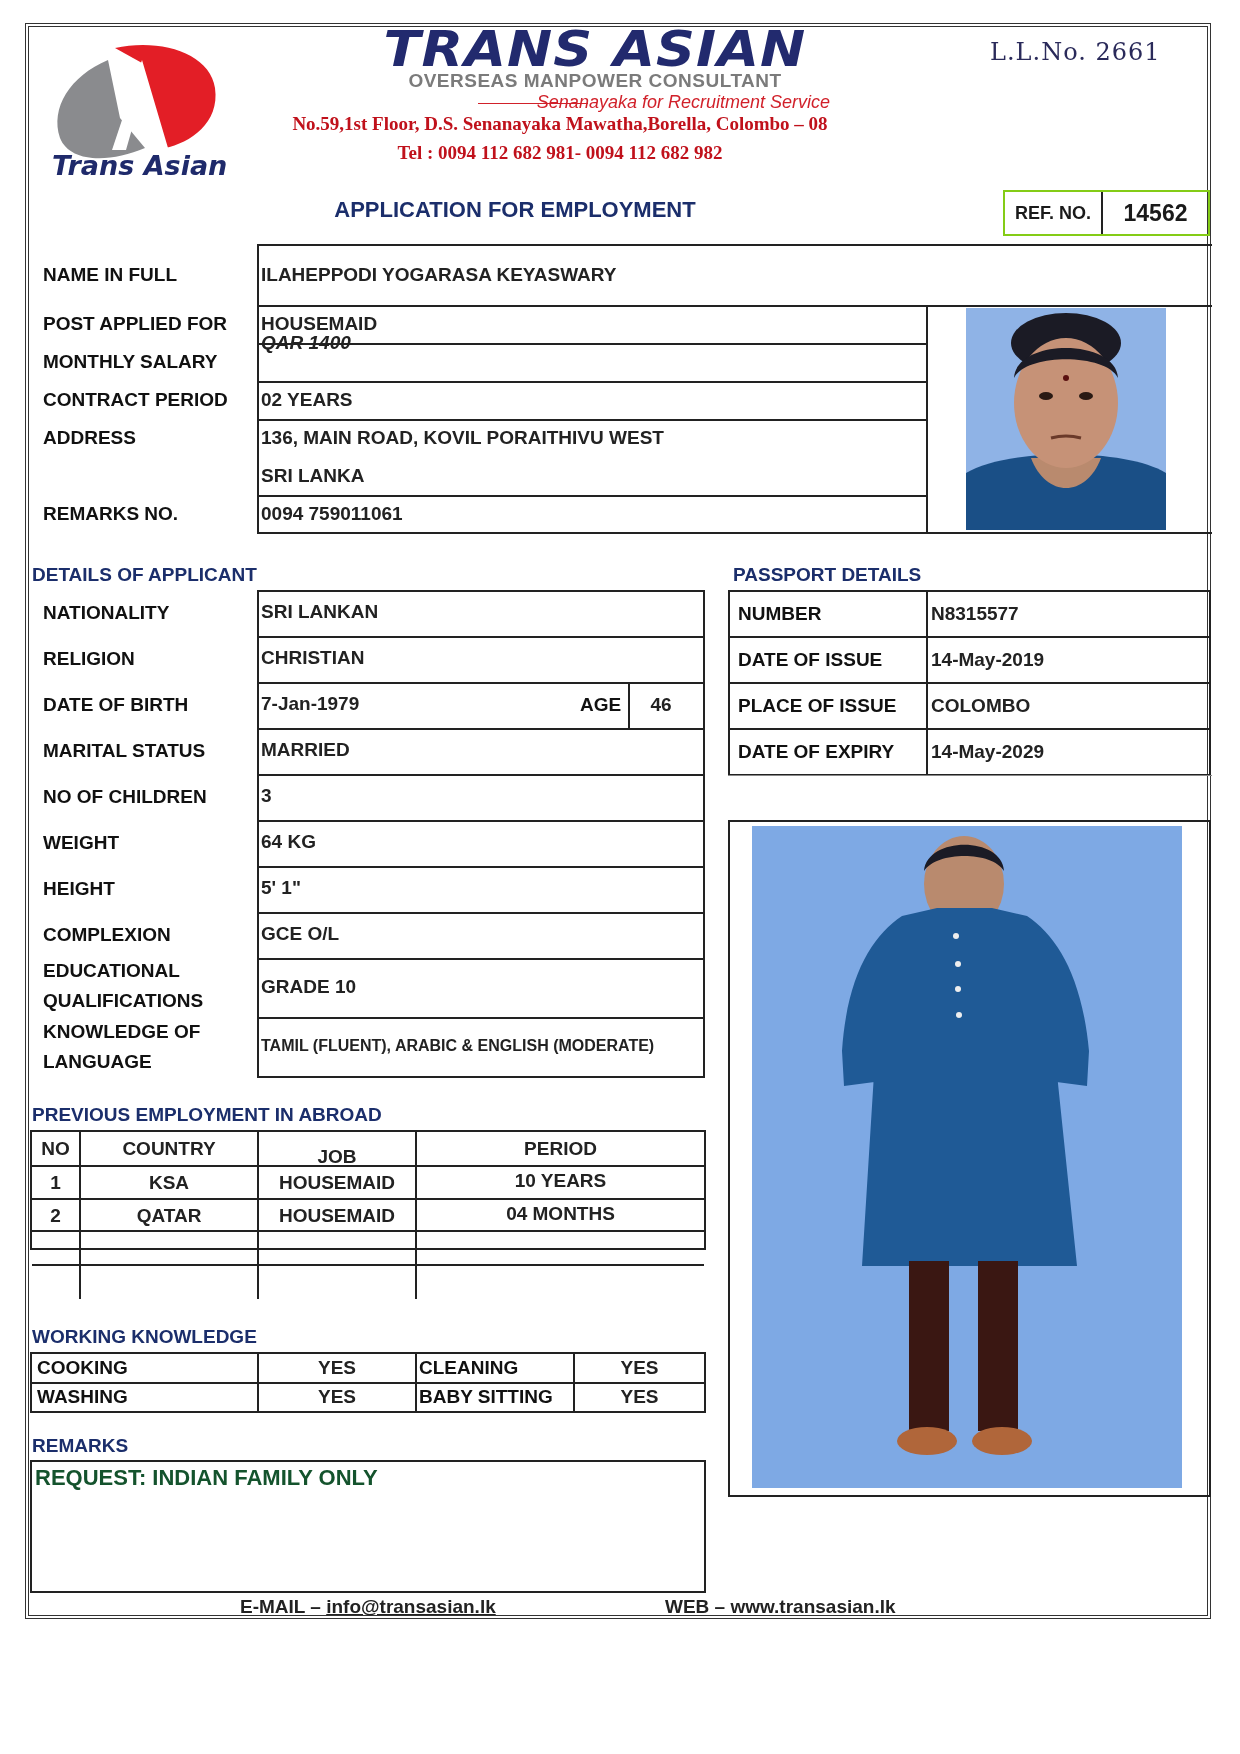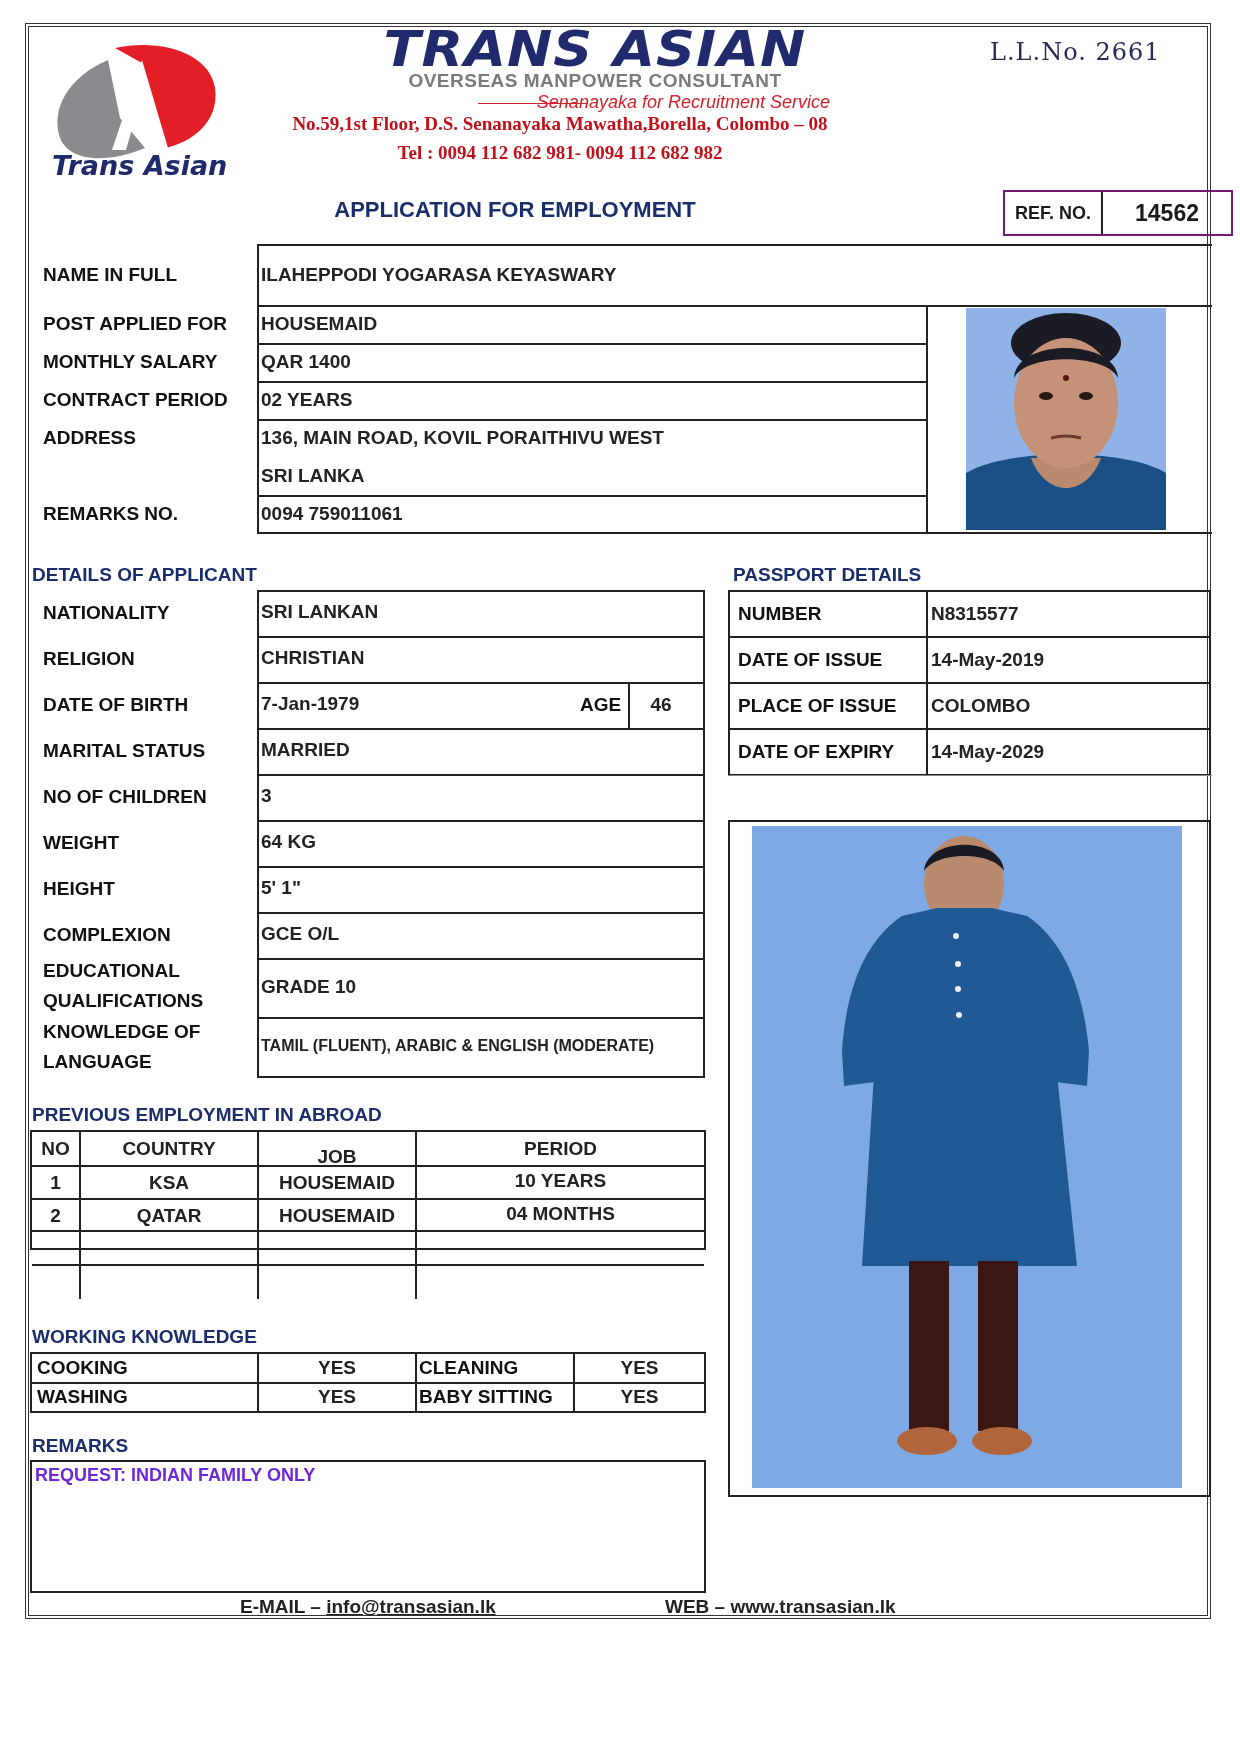--- a/index.html
+++ b/index.html
@@ -9,30 +9,30 @@
   .logo { left:50px; top:38px; width:180px; height:150px; }
   .logo-text { left:52px; top:150px; font-family:"DejaVu Sans", sans-serif; font-style:italic; font-weight:bold; font-size:27px; color:#1f2a6b; }
   .brand { left:350px; top:20px; width:490px; text-align:center; font-family:"DejaVu Sans", sans-serif; font-style:italic; font-weight:900; font-size:50px; color:#222a6e; letter-spacing:1px; transform:scaleX(1.08); }
   .sub1 { left:350px; top:70px; width:490px; text-align:center; font-family:"Liberation Sans", sans-serif; font-weight:bold; font-size:19px; color:#7b7b7b; letter-spacing:0.5px; }
   .sub2 { left:480px; top:92px; width:350px; text-align:right; font-family:"Liberation Sans", sans-serif; font-style:italic; font-size:18px; color:#d1212a; }
   .sub2line { left:478px; top:103px; width:110px; height:1px; background:#d1212a; }
   .addr { left:240px; top:113px; width:640px; text-align:center; font-family:"Liberation Serif", serif; font-weight:bold; font-size:19px; color:#c0111b; }
   .tel { left:240px; top:142px; width:640px; text-align:center; font-family:"Liberation Serif", serif; font-weight:bold; font-size:19px; color:#c0111b; }
   .llno { left:990px; top:38px; font-family:"DejaVu Serif", serif; font-size:24px; color:#2a2a5a; letter-spacing:1px; }
   .title { left:290px; top:197px; width:450px; text-align:center; font-weight:bold; font-size:22px; color:#1b2e6b; }
-  .refbox { left:1003px; top:190px; width:230px; height:46px; border:2px solid #701a75; box-sizing:border-box; display:flex; }
+  .refbox { left:1003px; top:190px; width:207px; height:46px; border:2px solid #84cc16; box-sizing:border-box; display:flex; }
   .refbox .k { width:96px; border-right:2px solid #222; display:flex; align-items:center; justify-content:center; font-weight:bold; font-size:18px; }
   .refbox .v { flex:1; display:flex; align-items:center; justify-content:center; font-weight:bold; font-size:23px; }
   .lbl { font-weight:bold; font-size:19px; color:#111; }
   .val { font-weight:bold; font-size:19px; color:#222; }
   .hline { position:absolute; height:2px; background:#222; }
   .vline { position:absolute; width:2px; background:#222; }
   .section { font-weight:bold; font-size:19px; color:#1b2e6b; }
   .cellc { position:absolute; text-align:center; font-weight:bold; font-size:19px; color:#222; }
-  .remark { color:#6d28d9; font-weight:bold; font-size:18px; }
+  .remark { color:#14532d; font-weight:bold; font-size:22px; }
   .footer { font-weight:bold; font-size:19px; color:#222; }
   .footer u { text-decoration:underline; }
 </style>
 </head>
 <body>
 
 <div class="abs outer"></div>
 
 <svg class="abs logo" viewBox="0 0 180 150" width="180" height="150">
   <path d="M58 22 C20 38 0 70 10 100 C20 125 60 125 95 110 L70 80 Z" fill="#8a8b8e"></path>
@@ -63,21 +63,21 @@
 <div class="hline" style="left:257px;top:381px;width:670px;"></div>
 <div class="hline" style="left:257px;top:419px;width:670px;"></div>
 <div class="hline" style="left:257px;top:495px;width:670px;"></div>
 <div class="hline" style="left:257px;top:532px;width:955px;"></div>
 
 <div class="abs lbl" style="left:43px;top:264px;">NAME IN FULL</div>
 <div class="abs val" style="left:261px;top:264px;">ILAHEPPODI YOGARASA KEYASWARY</div>
 <div class="abs lbl" style="left:43px;top:313px;">POST APPLIED FOR</div>
 <div class="abs val" style="left:261px;top:313px;">HOUSEMAID</div>
 <div class="abs lbl" style="left:43px;top:351px;">MONTHLY SALARY</div>
-<div class="abs val" style="left:261px;top:351px;">QAR 1400</div>
+<div class="abs val" style="left:261px;top:332px;font-style:italic;">QAR 1400</div>
 <div class="abs lbl" style="left:43px;top:389px;">CONTRACT PERIOD</div>
 <div class="abs val" style="left:261px;top:389px;">02 YEARS</div>
 <div class="abs lbl" style="left:43px;top:427px;">ADDRESS</div>
 <div class="abs val" style="left:261px;top:427px;">136, MAIN ROAD, KOVIL PORAITHIVU WEST</div>
 <div class="abs val" style="left:261px;top:465px;">SRI LANKA</div>
 <div class="abs lbl" style="left:43px;top:503px;">REMARKS NO.</div>
 <div class="abs val" style="left:261px;top:503px;">0094 759011061</div>
 
 <svg class="abs" style="left:966px;top:308px;" width="200" height="222" viewBox="0 0 200 222">
   <rect width="200" height="222" fill="#8fb3e6"></rect>

